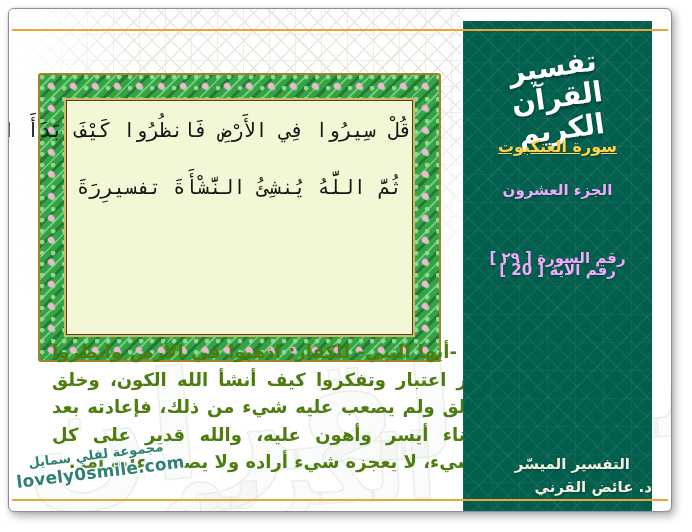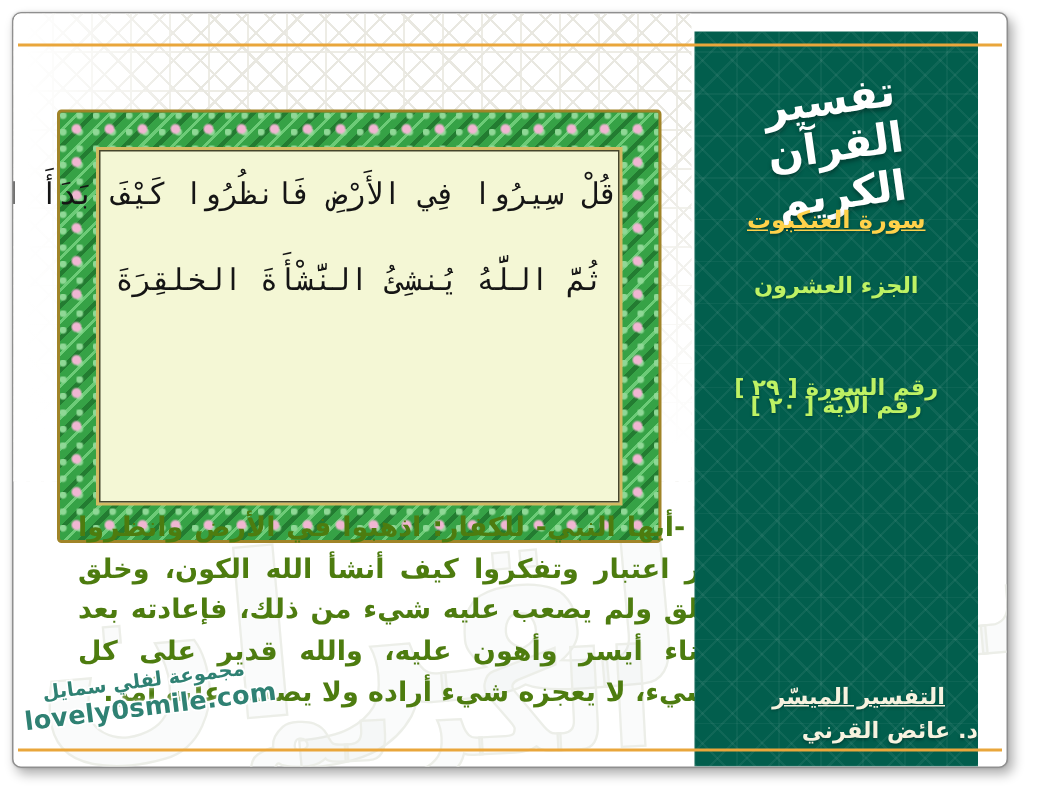--- a/index.html
+++ b/index.html
@@ -75,26 +75,26 @@
   .sidebar > div { position: absolute; width: 100%; text-align: center; }
   .sb-title {
     top: 30px; left: 14px;
     width: 160px !important;
     color: #ffffff;
     font-size: 28px; font-weight: bold;
     line-height: 1.12;
     transform: rotate(-8deg);
     text-shadow: 0 2px 3px rgba(0,0,0,0.35);
   }
-  .sb-label { font-weight: bold; color: #bef264; font-size: 15px; text-shadow: 0 1px 2px rgba(0,0,0,0.3); }
+  .sb-label { font-weight: bold; color: #f0abfc; font-size: 15px; text-shadow: 0 1px 2px rgba(0,0,0,0.3); }
   .sb-surah      { top: 116px; color: #ffd24a !important; font-size: 16px !important; text-decoration: underline; }
   .sb-juz        { top: 160px; }
   .sb-surah-num  { top: 208px; margin-top: 20px; }
   .sb-ayah-num   { top: 240px; }
-  .sb-source-title  { top: 434px; text-align: right !important; padding-right: 22px; box-sizing: border-box; color: #f7f2df !important; text-decoration: underline; }
+  .sb-source-title  { top: 434px; text-align: right !important; padding-right: 22px; box-sizing: border-box; color: #f7f2df !important; }
   .sb-source-author { top: 457px; text-align: right !important; box-sizing: border-box; color: #f7f2df !important; }
 
   
   .frame {
     position: absolute;
     left: 29px; top: 64px;
     width: 403px; height: 289px;
     box-sizing: border-box;
     border: 2px solid #a08428;
     border-radius: 3px;
@@ -167,34 +167,34 @@
 
   <span class="ghost ghost-1">تفسير القرآن</span>
   <span class="ghost ghost-2">الكريم</span>
 
   <div class="accent-line top"></div>
   <div class="accent-line bottom"></div>
 
   <div class="frame">
     <div class="frame-inner">
       <span class="verse-line">قُلْ سِيرُوا فِي الأَرْضِ فَانظُرُوا كَيْفَ بَدَأَ الْخَلْقَ</span>
-      <span class="verse-line">ثُمَّ اللَّهُ يُنشِئُ النَّشْأَةَ الخلقِرَةَ</span>
+      <span class="verse-line">ثُمَّ اللَّهُ يُنشِئُ النَّشْأَةَ تفسيرِرَةَ</span>
     </div>
   </div>
 
   <p class="tafsir" dir="rtl">قل -أيها النبي- للكفار: اذهبوا في الأرض وانظروا نظر اعتبار وتفكروا كيف أنشأ الله الكون، وخلق الخلق ولم يصعب عليه شيء من ذلك، فإعادته بعد الفناء أيسر وأهون عليه، والله قدير على كل شيء، لا يعجزه شيء أراده ولا يصعب عليه آمر.</p>
 
   <div class="watermark">
     <div class="wm-ar">مجموعة لفلي سمايل</div>
     <div class="wm-url">lovely0smile.com</div>
   </div>
 
   <div class="sidebar">
     <div class="sb-title" dir="rtl">تفسير القرآن الكريم</div>
     <div class="sb-label sb-surah" dir="rtl">سورة العنكبوت</div>
     <div class="sb-label sb-juz" dir="rtl">الجزء العشرون</div>
     <div class="sb-label sb-surah-num" dir="rtl">رقم السورة [ ٢٩ ]</div>
-    <div class="sb-label sb-ayah-num" dir="rtl">رقم الآية [ ٢٠ ]</div>
+    <div class="sb-label sb-ayah-num" dir="rtl">رقم الآية [ 20 ]</div>
     <div class="sb-label sb-source-title" dir="rtl">التفسير الميسّر</div>
     <div class="sb-label sb-source-author" dir="rtl">د. عائض القرني</div>
   </div>
 
 </div>
 
 </body></html>

